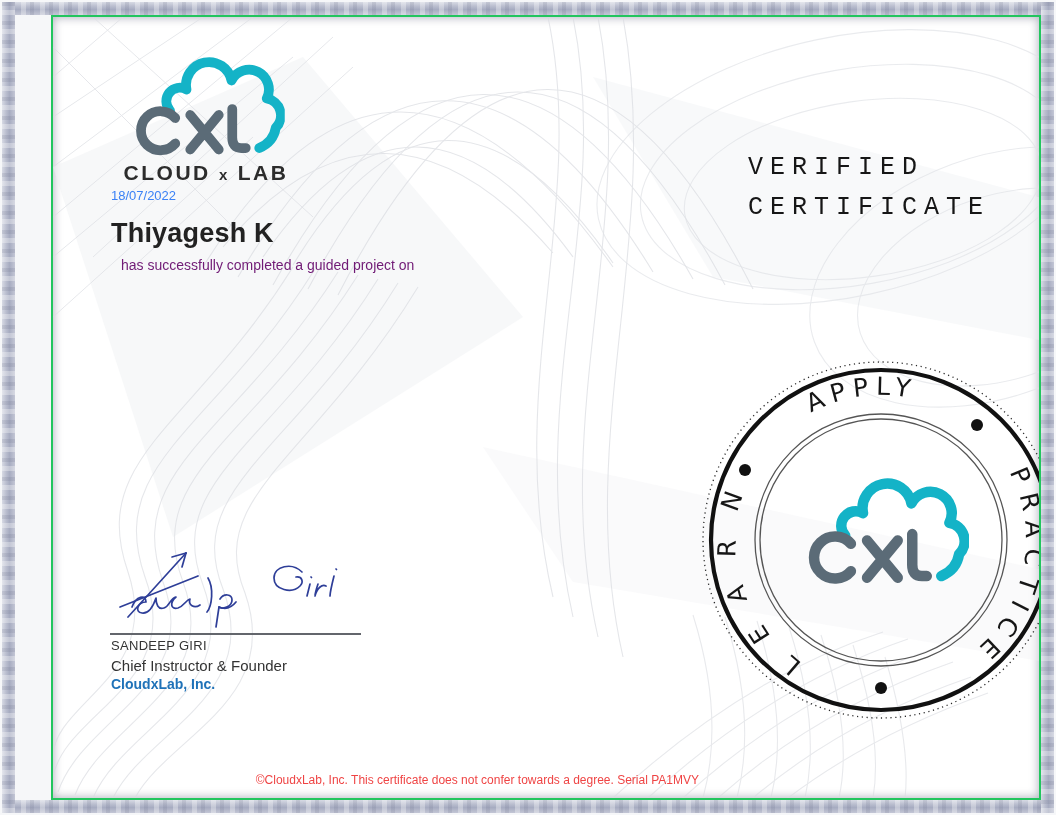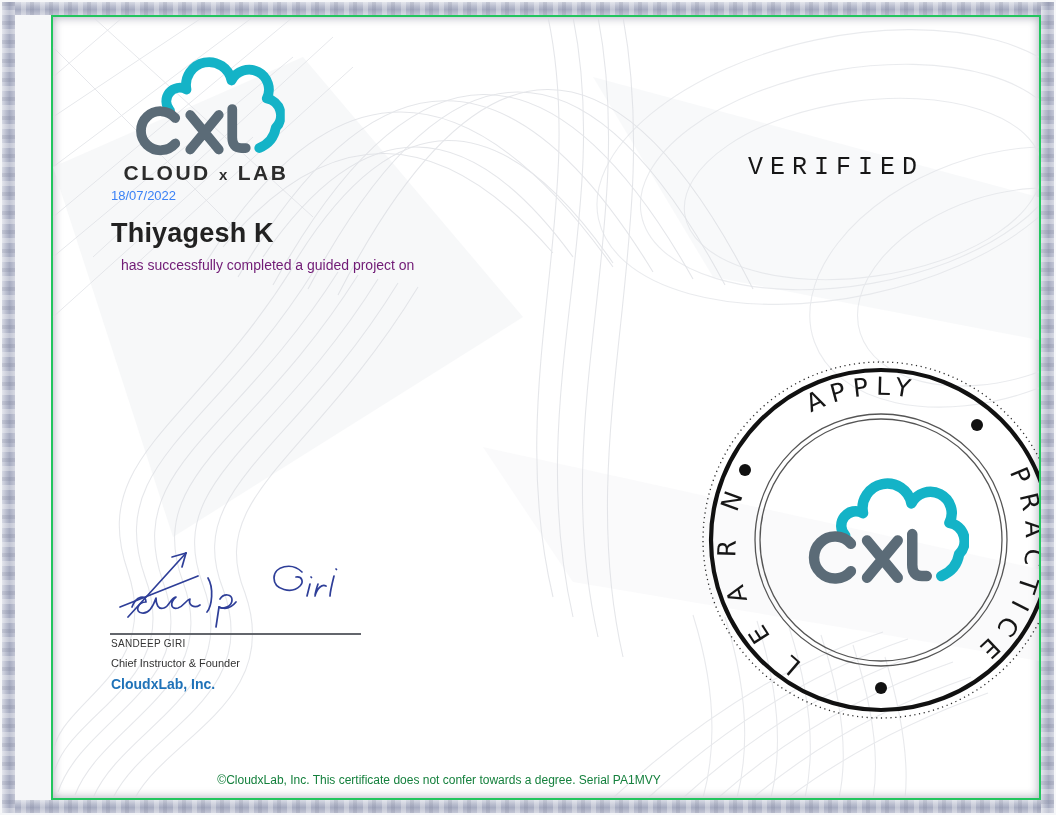--- a/index.html
+++ b/index.html
@@ -46,24 +46,24 @@
   .completion{left:68px; top:240px; font-size:14px; color:#701a75;}
   .course-title{left:58px; top:265px; font-size:27px; color:#303030; width:930px; letter-spacing:.1px;}
   .badge{
     left:695px; top:131px; width:280px; text-align:left;
     font-family:"Liberation Mono","DejaVu Sans Mono",monospace;
     font-size:25px; letter-spacing:7px; line-height:40px; color:#161616; font-weight:500;
     white-space:nowrap;
   }
   .sig-svg{left:55px; top:527px;}
   .sig-line{left:57px; top:616px; width:251px; height:2px; background:#63666c;}
-  .sig-name{left:58px; top:621px; font-size:10px; color:#333; letter-spacing:.3px;}
-  .sig-role{left:58px; top:640px; font-size:11px; color:#333;text-align:right;}
+  .sig-name{left:58px; top:621px; font-size:13px; color:#333; letter-spacing:.3px;}
+  .sig-role{left:58px; top:640px; font-size:15px; color:#333;text-align:right;}
   .sig-company{left:58px; top:659px; font-size:14px; color:#1f72b8; font-weight:bold; text-decoration:none; cursor:pointer;}
-  .footer-note{left:126px; top:756px; width:520px; text-align:center; font-size:12px; color:#15803d;}
+  .footer-note{left:126px; top:756px; width:520px; text-align:right; font-size:12px; color:#ef4444;}
   .seal-svg{left:646px; top:341px;}
 </style>
 </head>
 <body>
 
 <div class="stage">
   <div class="frame-band band-top"></div>
   <div class="frame-band band-bottom"></div>
   <div class="frame-band band-left"></div>
   <div class="frame-band band-right"></div>
@@ -153,20 +153,21 @@
         <span>LAB</span>
       </div>
     </div>
 
     <div class="abs issue-date">18/07/2022</div>
     <div class="abs recipient">Thiyagesh K</div>
     <div class="abs completion">has successfully completed a guided project on</div>
 
     <div class="abs badge">
       <div>VERIFIED</div>
+      <div>CERTIFICATE</div>
     </div>
 
     <svg class="abs sig-svg" width="255" height="90" viewBox="0 0 255 90">
       <g fill="none" stroke="#2e3e98" stroke-width="1.7" stroke-linecap="round" stroke-linejoin="round">
         <path d="M78,9 L20,73"></path>
         <path d="M90,32 L12,63"></path>
         <path d="M78,9 L64,13"></path>
         <path d="M78,9 L74,23"></path>
         <path d="M24,63 C28,52 38,50 38,58 C30,58 26,68 34,69 C42,70 46,60 48,54 C48,60 50,66 56,64 C62,62 62,54 68,53 C62,58 62,66 70,64 C76,62 78,56 82,55 C80,61 86,65 92,61"></path>
         <path d="M100,34 C106,44 104,62 99,68"></path>

